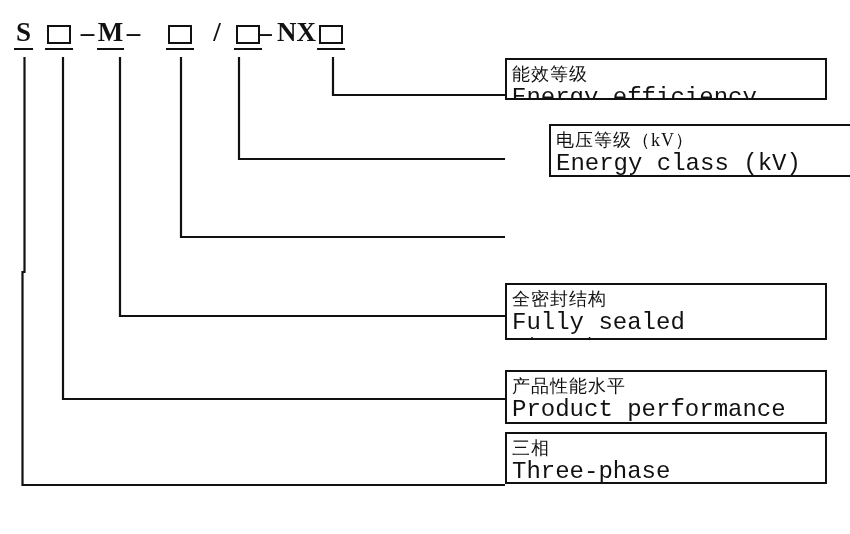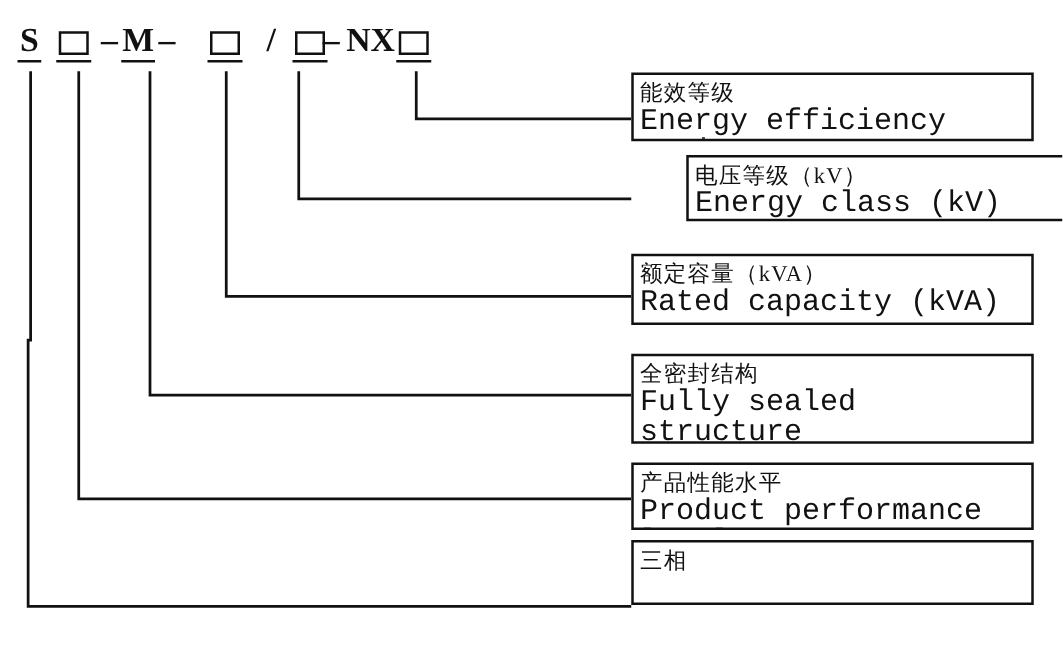--- a/index.html
+++ b/index.html
@@ -76,42 +76,39 @@
 
     <span class="part" style="left:258px; width:14px;">–</span>
 
     <span class="part" style="left:277px;text-align:right;">NX</span>
 
     <span class="part u" style="left:317px; width:24px; padding:0 2px;">
         <span class="sq"></span>
       </span>
   </div>
 
-  <div class="label-box" style="top:58px; height:55px;">
+  <div class="label-box" style="top:58px; height:42px;">
     <div class="zh">能效等级</div>
     <div class="en">Energy efficiency rating</div>
   </div>
 
   <div class="label-box" style="top:124px; height:53px;margin-left:44px;">
     <div class="zh">电压等级（kV）</div>
     <div class="en">Energy class (kV)</div>
   </div>
 
-  <div class="label-box" style="top:203px; height:57px;">
-    <div class="zh">额定容量（kVA）</div>
-    <div class="en">Rated capacity (kVA)</div>
-  </div>
 
-  <div class="label-box" style="top:283px; height:72px;">
+  <div class="label-box" style="top:283px; height:57px;">
     <div class="zh">全密封结构</div>
     <div class="en">Fully sealed structure</div>
   </div>
 
   <div class="label-box" style="top:370px; height:54px;">
     <div class="zh">产品性能水平</div>
     <div class="en">Product performance level</div>
   </div>
 
   <div class="label-box" style="top:432px; height:52px;">
     <div class="zh">三相</div>
+    <div class="en">Three-phase</div>
   </div>
 
 </div>
 
 </body></html>

